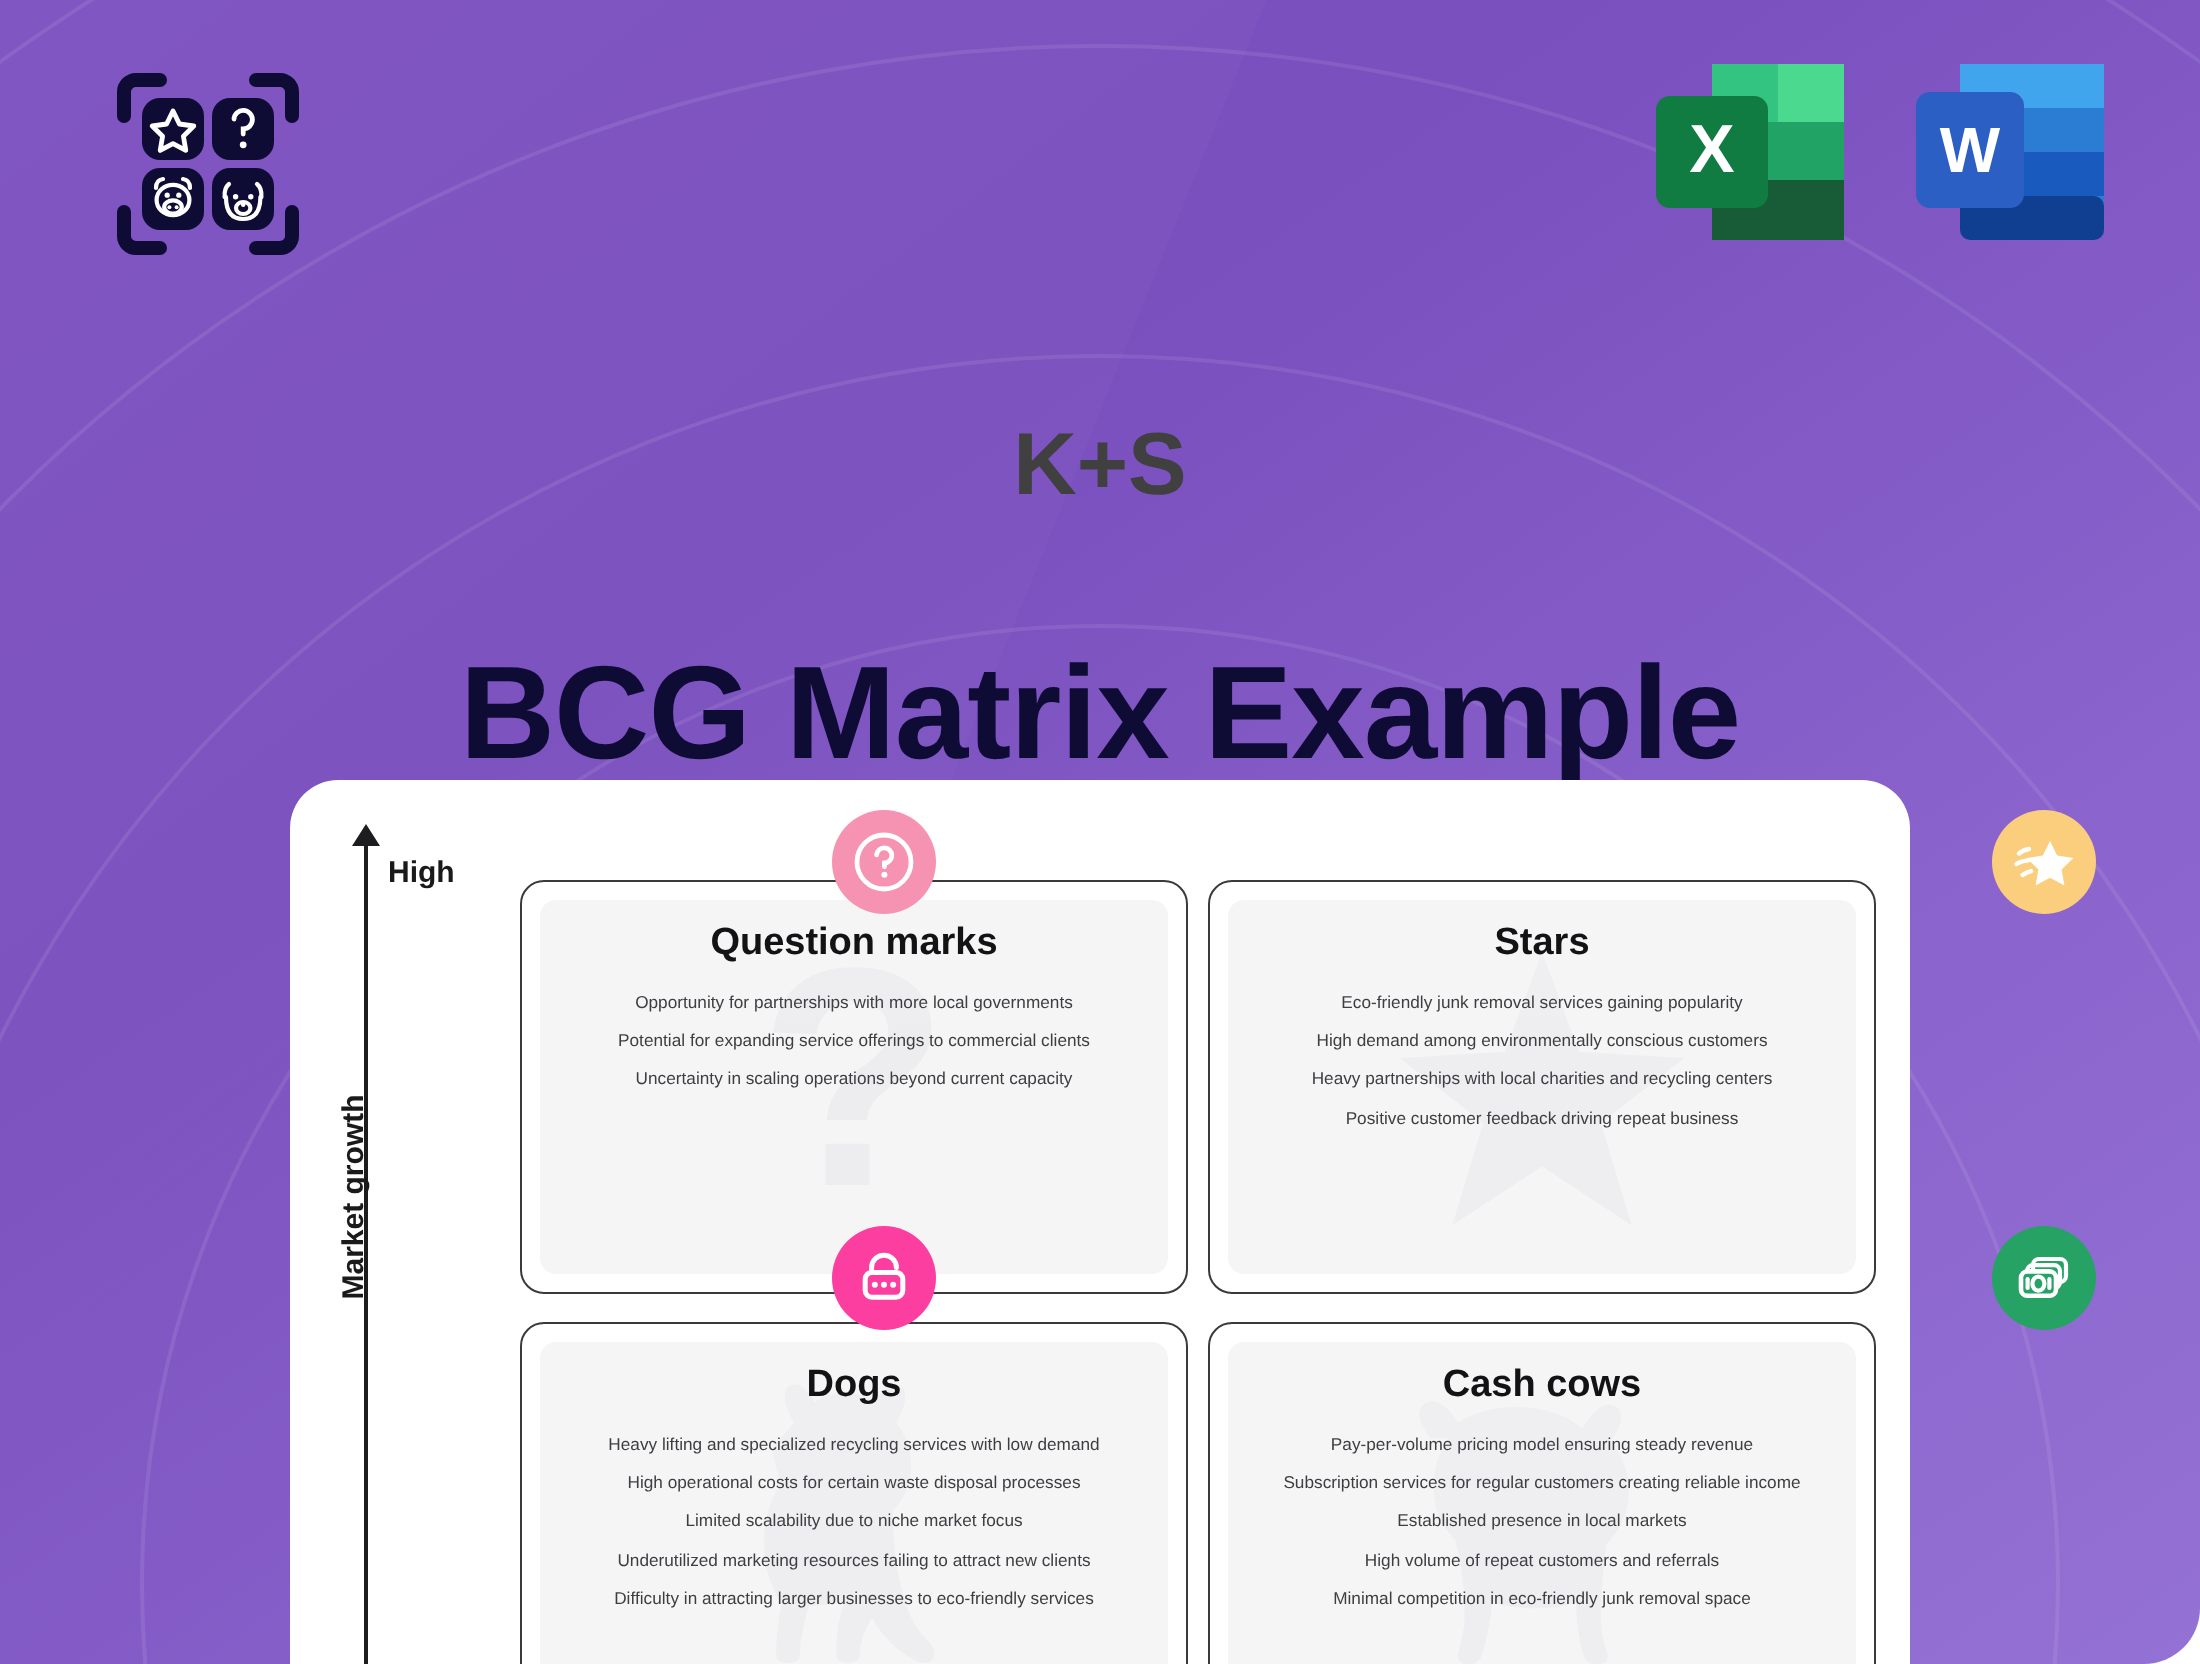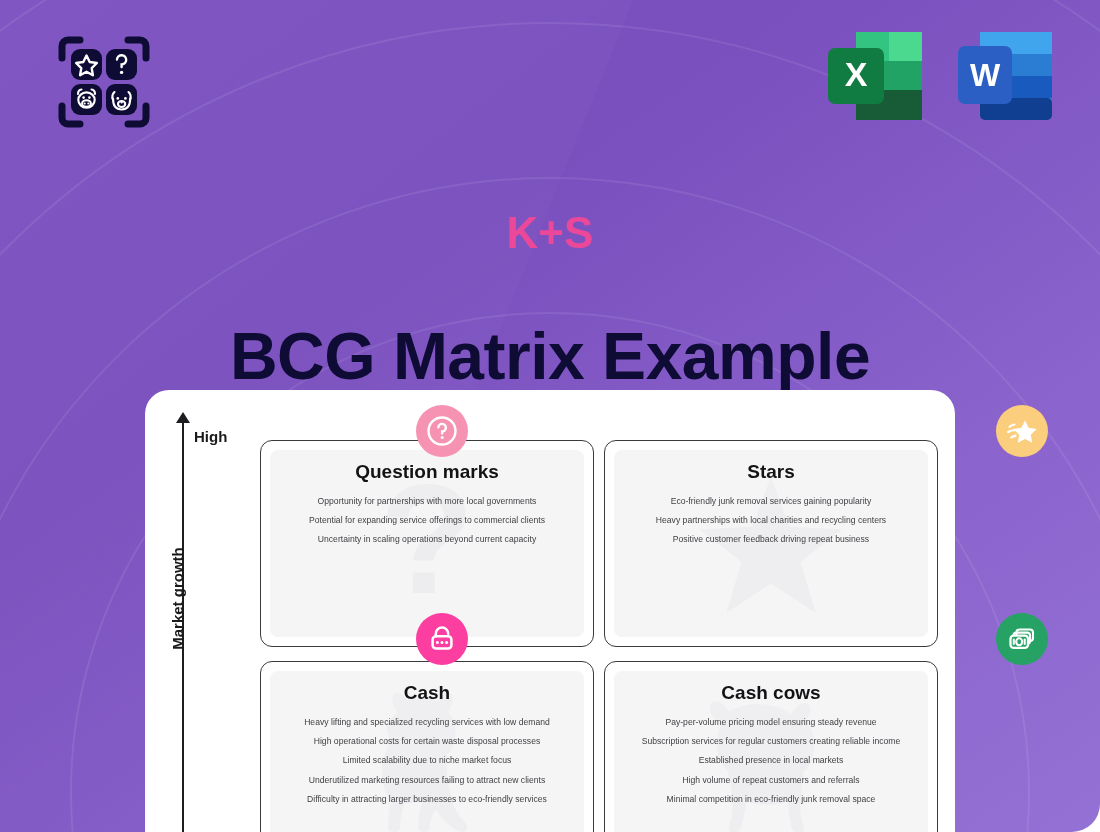--- a/index.html
+++ b/index.html
@@ -70,21 +70,21 @@
     gap: 28px;
     align-items: flex-start;
   }
   .office-icon { width: 102px; height: 96px; position: relative; }
 
   
   .brand-name {
     position: absolute;
     left: 0; right: 0; top: 208px;
     text-align: center;
-    color: #ec4899;
+    color: #404040;
     font-size: 44px;
     font-weight: 700;
     letter-spacing: 0px;
   }
   .page-title {
     position: absolute;
     left: 0; right: 0; top: 318px;
     text-align: center;
     color: #0e0b35;
     font-size: 66px;
@@ -323,37 +323,38 @@
       <div class="quadrant">
         <div class="quad-inner">
           <div class="watermark">
             <svg width="160" height="155" viewBox="0 0 100 100">
               <path d="M50 6 L62 38 L96 40 L69 61 L79 94 L50 75 L21 94 L31 61 L4 40 L38 38 Z" fill="#e9e9eb"></path>
             </svg>
           </div>
           <div class="quad-title">Stars</div>
           <ul class="quad-list">
             <li>Eco-friendly junk removal services gaining popularity</li>
+            <li>High demand among environmentally conscious customers</li>
             <li>Heavy partnerships with local charities and recycling centers</li>
             <li>Positive customer feedback driving repeat business</li>
           </ul>
         </div>
       </div>
 
       <div class="quadrant">
         <div class="quad-inner">
           <div class="watermark">
             <svg width="150" height="155" viewBox="0 0 100 100">
               <path d="M30 14 q-5 -9 -2 -12 q4 -3 9 5 q4 -3 10 -3 q6 0 10 3 q5 -8 9 -5 q3 3 -2 12
                        q5 6 5 14 q0 9 -6 15 q0 18 4 30 q2 8 8 14 q3 3 1 6 q-2 2 -6 0 q-9 -5 -14 -14
                        q-4 6 -4 12 q0 3 -4 3 q-4 0 -4 -3 q0 -10 3 -18 q-6 2 -12 2 q-3 10 -3 16
                        q0 3 -4 3 q-4 0 -4 -3 q0 -9 2 -17 q-6 -8 -6 -20 q0 -12 6 -20 q-3 -6 -3 -12 z" fill="#e9e9eb"></path>
             </svg>
           </div>
-          <div class="quad-title">Cash</div>
+          <div class="quad-title">Dogs</div>
           <ul class="quad-list">
             <li>Heavy lifting and specialized recycling services with low demand</li>
             <li>High operational costs for certain waste disposal processes</li>
             <li>Limited scalability due to niche market focus</li>
             <li>Underutilized marketing resources failing to attract new clients</li>
             <li>Difficulty in attracting larger businesses to eco-friendly services</li>
           </ul>
         </div>
       </div>
 

